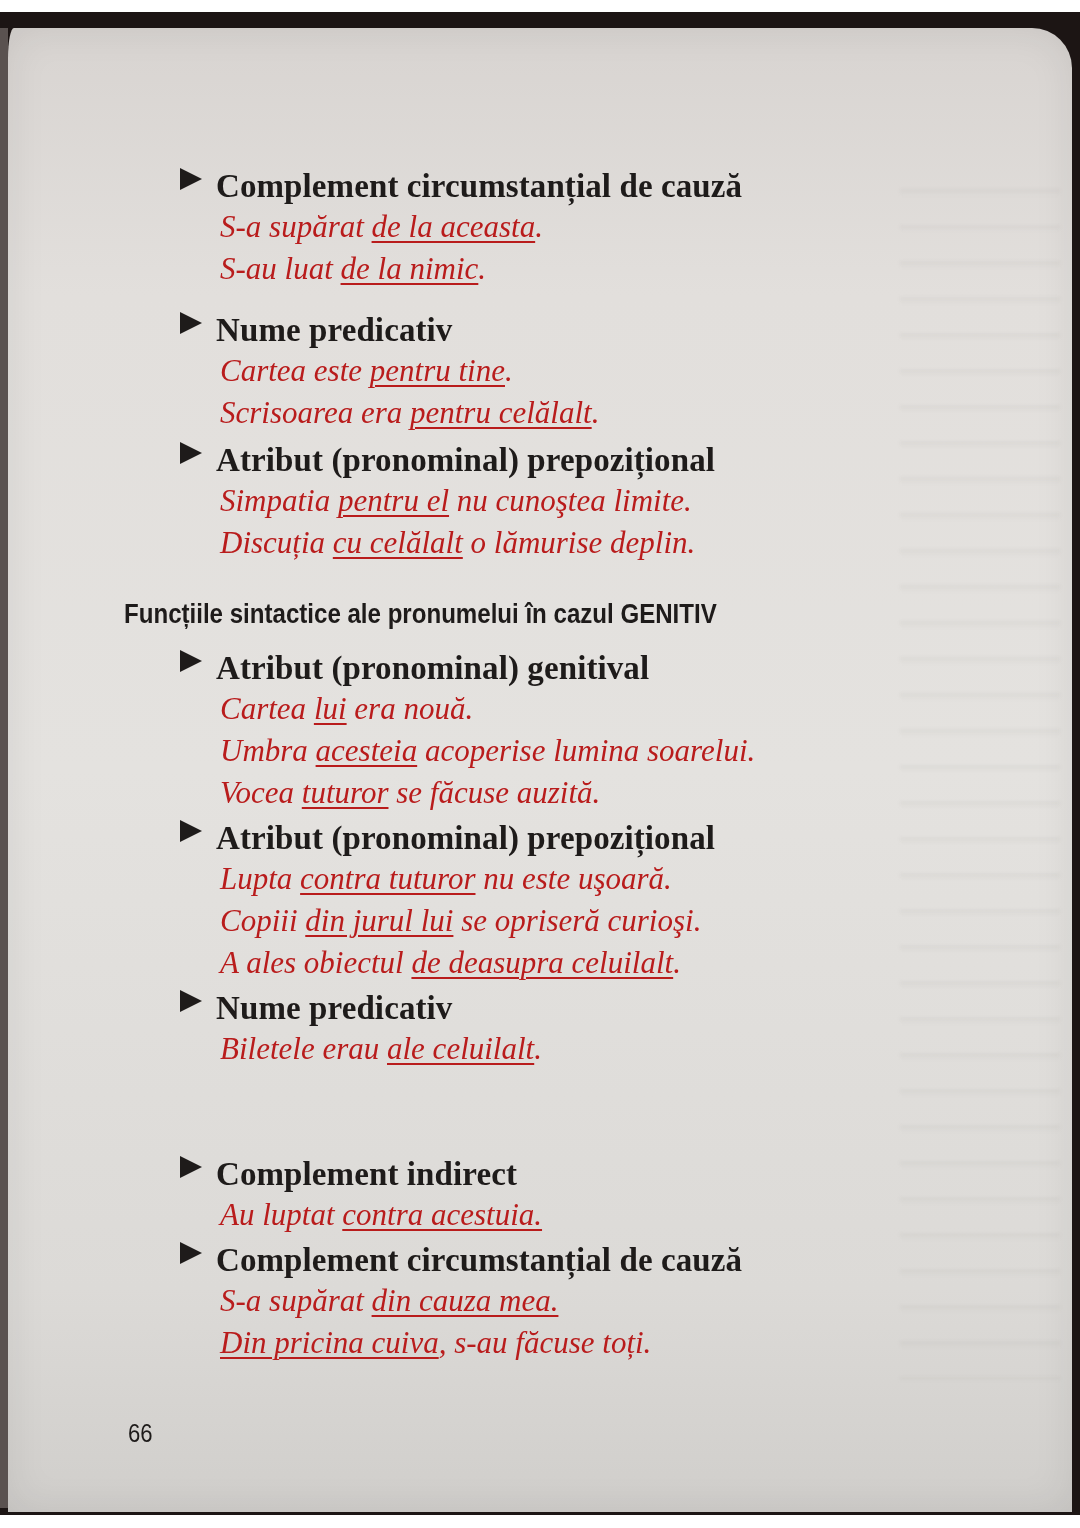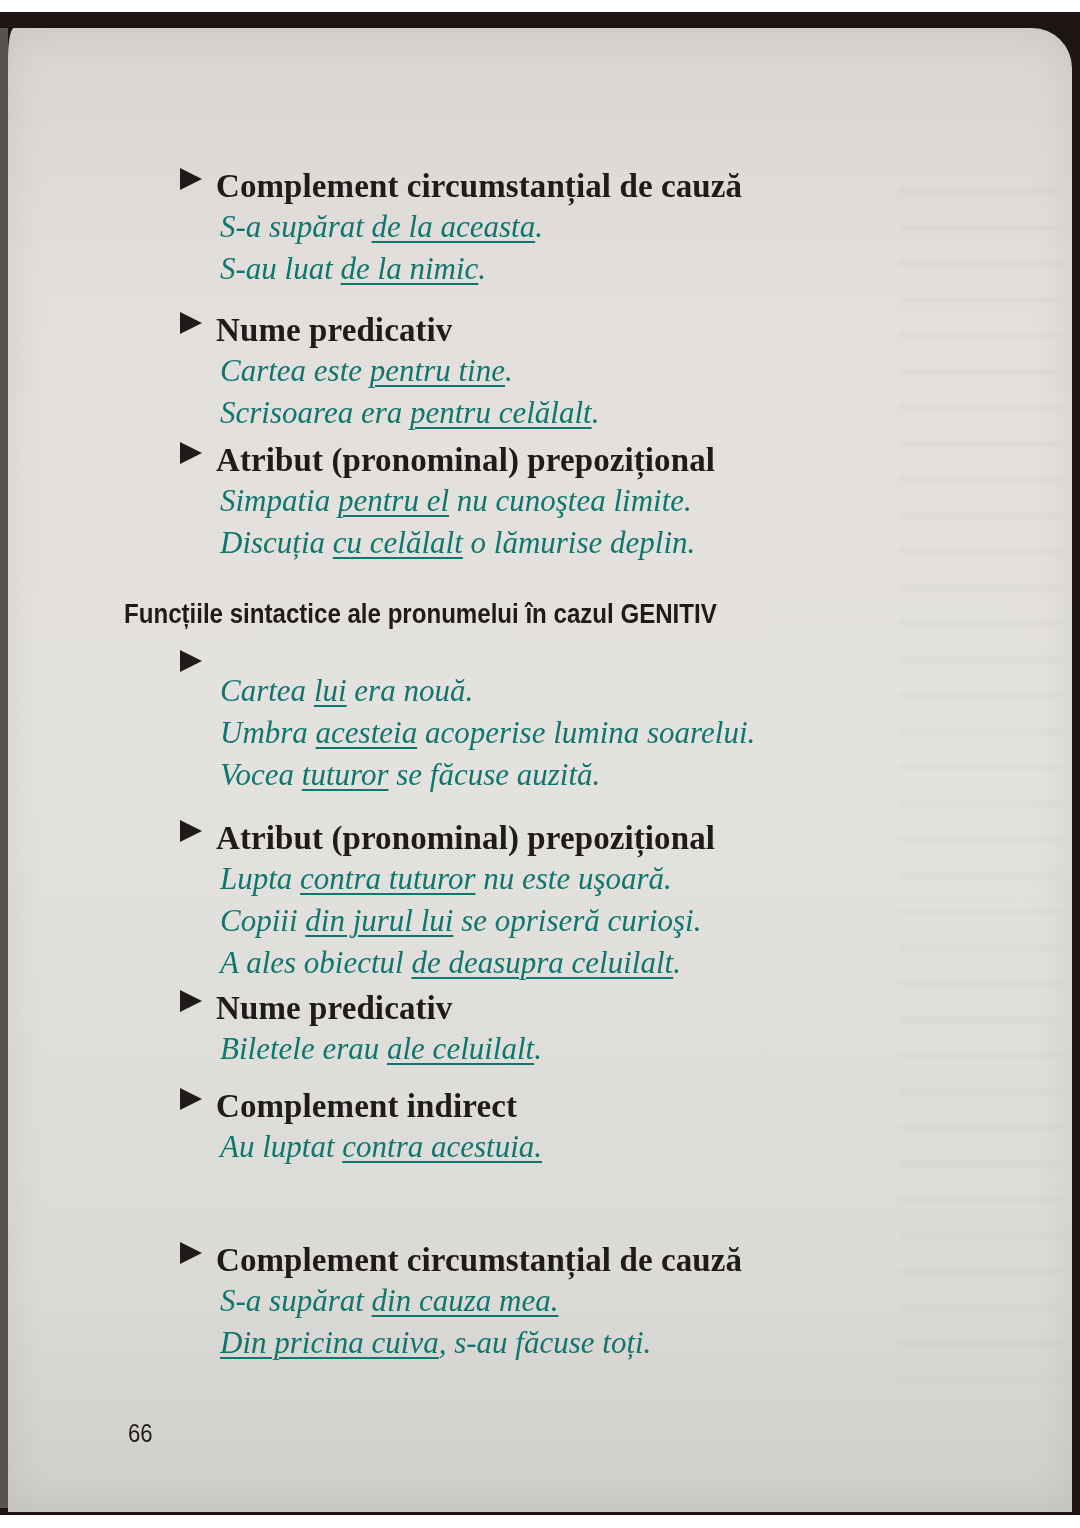--- a/index.html
+++ b/index.html
@@ -70,21 +70,21 @@
       position: relative;
       top: 2px;
     }
     .example {
       font-family: "Liberation Serif", serif;
       font-style: italic;
       font-size: 31px;
       line-height: 42px;
       padding-left: 40px;
       white-space: nowrap;
-      color: #0f766e;
+      color: #b91c1c;
     }
     .u {
       text-decoration: underline;
       text-decoration-thickness: 1.5px;
       text-underline-offset: 4px;
     }
     .chapter-title {
       position: absolute;
       left: 124px;
       top: 596px;
@@ -143,20 +143,21 @@
     </div>
     <div class="example"><span>Simpatia </span><span class="u">pentru el</span><span> nu cunoştea limite.</span></div>
     <div class="example"><span>Discuția </span><span class="u">cu celălalt</span><span> o lămurise deplin.</span></div>
   </div>
 
   <div class="chapter-title">Funcțiile sintactice ale pronumelui în cazul GENITIV</div>
 
   <div class="section" style="top:648px;">
     <div class="heading">
       <span class="bullet"></span>
+      <span>Atribut (pronominal) genitival</span>
     </div>
     <div class="example"><span>Cartea </span><span class="u">lui</span><span> era nouă.</span></div>
     <div class="example"><span>Umbra </span><span class="u">acesteia</span><span> acoperise lumina soarelui.</span></div>
     <div class="example"><span>Vocea </span><span class="u">tuturor</span><span> se făcuse auzită.</span></div>
   </div>
 
   <div class="section" style="top:818px;">
     <div class="heading">
       <span class="bullet"></span>
       <span>Atribut (pronominal) prepozițional</span>
@@ -167,21 +168,21 @@
   </div>
 
   <div class="section" style="top:988px;">
     <div class="heading">
       <span class="bullet"></span>
       <span>Nume predicativ</span>
     </div>
     <div class="example"><span>Biletele erau </span><span class="u">ale celuilalt</span><span>.</span></div>
   </div>
 
-  <div class="section" style="top:1086px;">
+  <div class="section" style="top:1154px;">
     <div class="heading">
       <span class="bullet"></span>
       <span>Complement indirect</span>
     </div>
     <div class="example"><span>Au luptat </span><span class="u">contra acestuia.</span><span></span></div>
   </div>
 
   <div class="section" style="top:1240px;">
     <div class="heading">
       <span class="bullet"></span>

